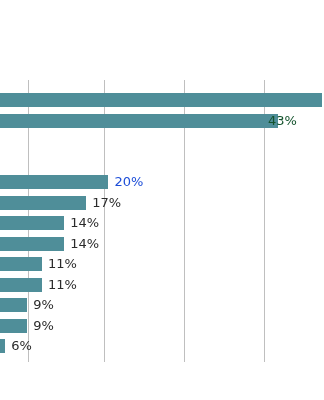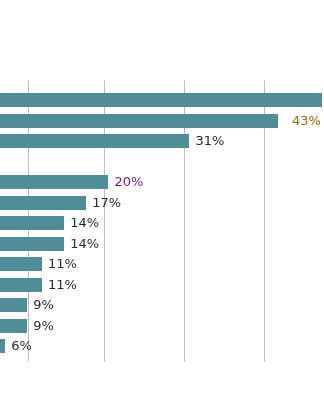--- a/index.html
+++ b/index.html
@@ -101,29 +101,25 @@
       <div class="axis-top-tick" style="left: 104px;"></div>
       <div class="gridline" style="left: 184px;"></div>
       <div class="axis-top-tick" style="left: 184px;"></div>
       <div class="gridline" style="left: 264px;"></div>
       <div class="axis-top-tick" style="left: 264px;"></div>
       <div class="bar-row" style="top: 90px;">
         <div class="bar" style="width: 322.13px; background: rgb(79, 142, 153);"></div>
       </div>
       <div class="bar-row" style="top: 110.5px;">
         <div class="bar" style="width: 277.91px; background: rgb(79, 142, 153);"></div>
-        <div class="bar-label" style="left: 292px; color: #a16207;">43%</div>
-      </div>
-      <div class="bar-row" style="top: 131px;">
-        <div class="bar" style="width: 189.47px; background: rgb(79, 142, 153);"></div>
-        <div class="bar-label" style="left: 195.47px; color: rgb(43, 43, 43);">31%</div>
+        <div class="bar-label" style="left: 268px; color: #14532d;">43%</div>
       </div>
       <div class="bar-row" style="top: 172px;">
         <div class="bar" style="width: 108.4px; background: rgb(79, 142, 153);"></div>
-        <div class="bar-label" style="left: 114.4px; color: #701a75; text-align: right;">20%</div>
+        <div class="bar-label" style="left: 114.4px; color: #1d4ed8; text-align: right;">20%</div>
       </div>
       <div class="bar-row" style="top: 192.5px;">
         <div class="bar" style="width: 86.29px; background: rgb(79, 142, 153);"></div>
         <div class="bar-label" style="left: 92.29px; color: rgb(43, 43, 43);">17%</div>
       </div>
       <div class="bar-row" style="top: 213px;">
         <div class="bar" style="width: 64.18px; background: rgb(79, 142, 153);"></div>
         <div class="bar-label" style="left: 70.18px; color: rgb(43, 43, 43);">14%</div>
       </div>
       <div class="bar-row" style="top: 233.5px;">

